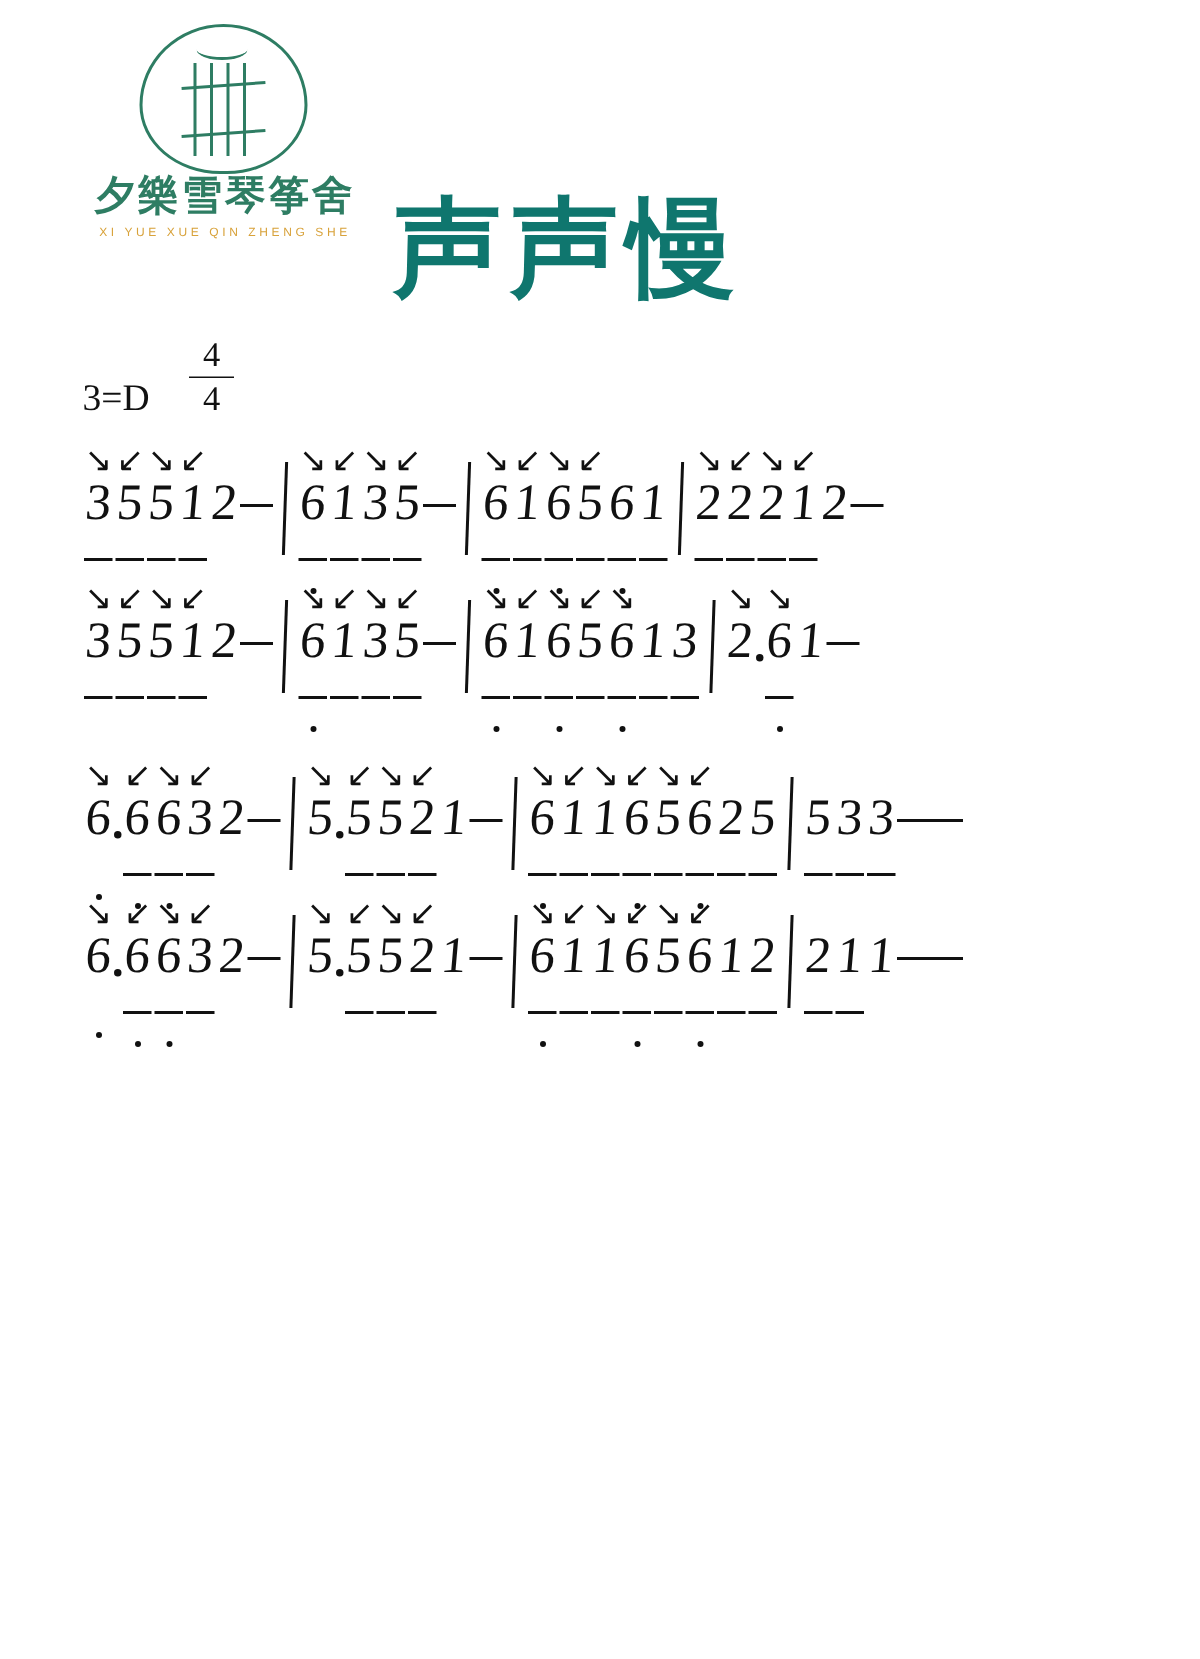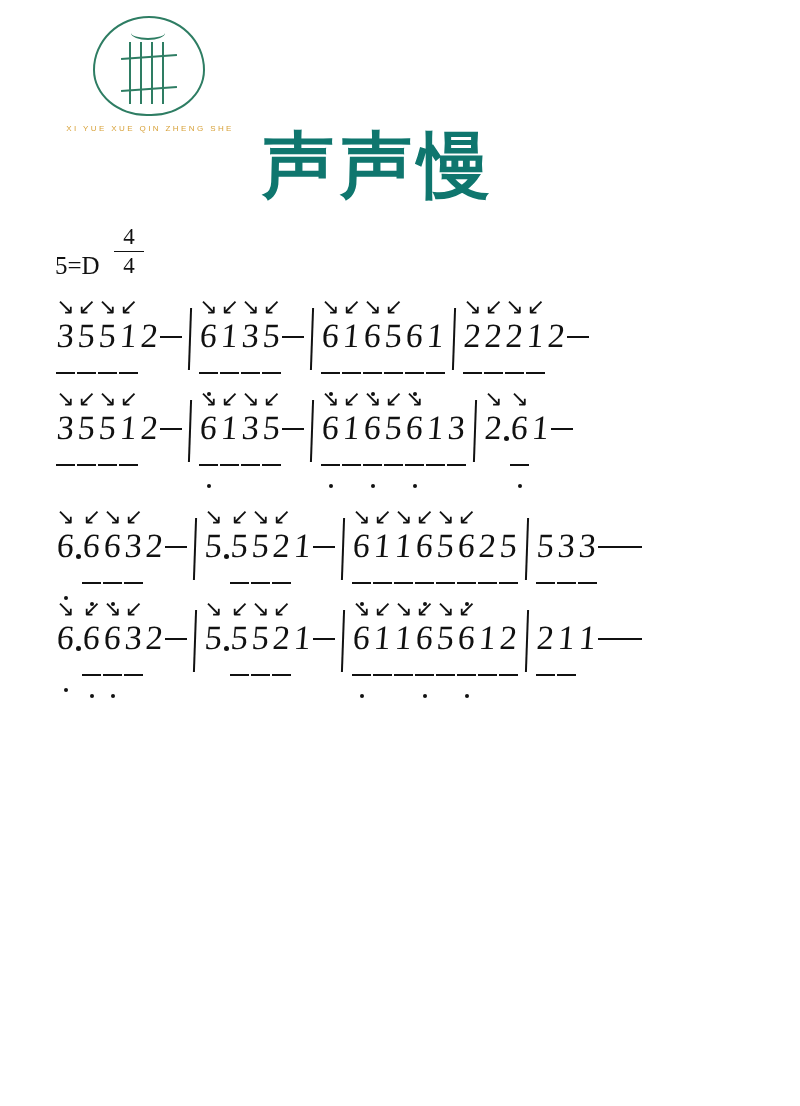--- a/index.html
+++ b/index.html
@@ -119,21 +119,21 @@
   .keysig {
     position: absolute;
     left: 55px;
     top: 252px;
     font-family: "Liberation Serif", serif;
     font-size: 25px;
     color: #111;
   }
   .timesig {
     position: absolute;
-    left: 114px;
+    left: 126px;
     top: 224px;
     text-align: center;
     font-family: "Liberation Serif", serif;
     font-size: 23px;
     line-height: 1.15;
     color: #111;
   }
   .timesig .bar {
     display: block;
     width: 30px;
@@ -239,26 +239,27 @@
     <div class="logo-leaf"></div>
     <div class="logo-bridge"></div>
     <div class="logo-bridge2"></div>
     <div class="logo-strings">
       <i></i>
         <i></i>
         <i></i>
         <i></i>
     </div>
   </div>
+  <div class="logo-name">夕樂雪琴筝舍</div>
   <div class="logo-sub">XI YUE XUE QIN ZHENG SHE</div>
 </div>
 
 <div class="doc-title">声声慢</div>
 
-<div class="keysig">5=D</div>
+<div class="keysig">3=D</div>
 <div class="timesig">
   <span>4</span>
   <span class="bar"></span>
   <span>4</span>
 </div>
 
 <div class="score" id="score">
     <div class="line"><span class="measure"><span class="note"><span class="orn">↘</span><span class="g">3</span><span class="beam1"></span></span><span class="note"><span class="orn l">↘</span><span class="g">5</span><span class="beam1"></span></span><span class="note"><span class="orn">↘</span><span class="g">5</span><span class="beam1"></span></span><span class="note"><span class="orn l">↘</span><span class="g">1</span><span class="beam1"></span></span><span class="note"><span class="g">2</span></span><span class="dash"></span></span><span class="barline"></span><span class="measure"><span class="note"><span class="orn">↘</span><span class="g">6</span><span class="beam1"></span><span class="dotlow b2"></span></span><span class="note"><span class="orn l">↘</span><span class="g">1</span><span class="beam1"></span></span><span class="note"><span class="orn">↘</span><span class="g">3</span><span class="beam1"></span></span><span class="note"><span class="orn l">↘</span><span class="g">5</span><span class="beam1"></span></span><span class="dash"></span></span><span class="barline"></span><span class="measure"><span class="note"><span class="orn">↘</span><span class="g">6</span><span class="beam1"></span><span class="dotlow b2"></span></span><span class="note"><span class="orn l">↘</span><span class="g">1</span><span class="beam1"></span></span><span class="note"><span class="orn">↘</span><span class="g">6</span><span class="beam1"></span><span class="dotlow b2"></span></span><span class="note"><span class="orn l">↘</span><span class="g">5</span><span class="beam1"></span></span><span class="note"><span class="g">6</span><span class="beam1"></span><span class="dotlow b2"></span></span><span class="note"><span class="g">1</span><span class="beam1"></span></span></span><span class="barline"></span><span class="measure"><span class="note"><span class="orn">↘</span><span class="g">2</span><span class="beam1"></span></span><span class="note"><span class="orn l">↘</span><span class="g">2</span><span class="beam1"></span></span><span class="note"><span class="orn">↘</span><span class="g">2</span><span class="beam1"></span></span><span class="note"><span class="orn l">↘</span><span class="g">1</span><span class="beam1"></span></span><span class="note"><span class="g">2</span></span><span class="dash"></span></span></div>
     <div class="line"><span class="measure"><span class="note"><span class="orn">↘</span><span class="g">3</span><span class="beam1"></span></span><span class="note"><span class="orn l">↘</span><span class="g">5</span><span class="beam1"></span></span><span class="note"><span class="orn">↘</span><span class="g">5</span><span class="beam1"></span></span><span class="note"><span class="orn l">↘</span><span class="g">1</span><span class="beam1"></span></span><span class="note"><span class="g">2</span></span><span class="dash"></span></span><span class="barline"></span><span class="measure"><span class="note"><span class="orn">↘</span><span class="g">6</span><span class="beam1"></span><span class="dotlow b2"></span></span><span class="note"><span class="orn l">↘</span><span class="g">1</span><span class="beam1"></span></span><span class="note"><span class="orn">↘</span><span class="g">3</span><span class="beam1"></span></span><span class="note"><span class="orn l">↘</span><span class="g">5</span><span class="beam1"></span></span><span class="dash"></span></span><span class="barline"></span><span class="measure"><span class="note"><span class="orn">↘</span><span class="g">6</span><span class="beam1"></span><span class="dotlow b2"></span></span><span class="note"><span class="orn l">↘</span><span class="g">1</span><span class="beam1"></span></span><span class="note"><span class="orn">↘</span><span class="g">6</span><span class="beam1"></span><span class="dotlow b2"></span></span><span class="note"><span class="orn l">↘</span><span class="g">5</span><span class="beam1"></span></span><span class="note"><span class="orn">↘</span><span class="g">6</span><span class="beam1"></span><span class="dotlow b2"></span></span><span class="note"><span class="g">1</span><span class="beam1"></span></span><span class="note"><span class="g">3</span><span class="beam1"></span></span></span><span class="barline"></span><span class="measure"><span class="note"><span class="orn">↘</span><span class="g">2</span></span><span class="dotdur"></span><span class="note"><span class="orn">↘</span><span class="g">6</span><span class="beam1"></span><span class="dotlow b2"></span></span><span class="note"><span class="g">1</span></span><span class="dash"></span></span></div>
     <div class="sysgap"></div>

